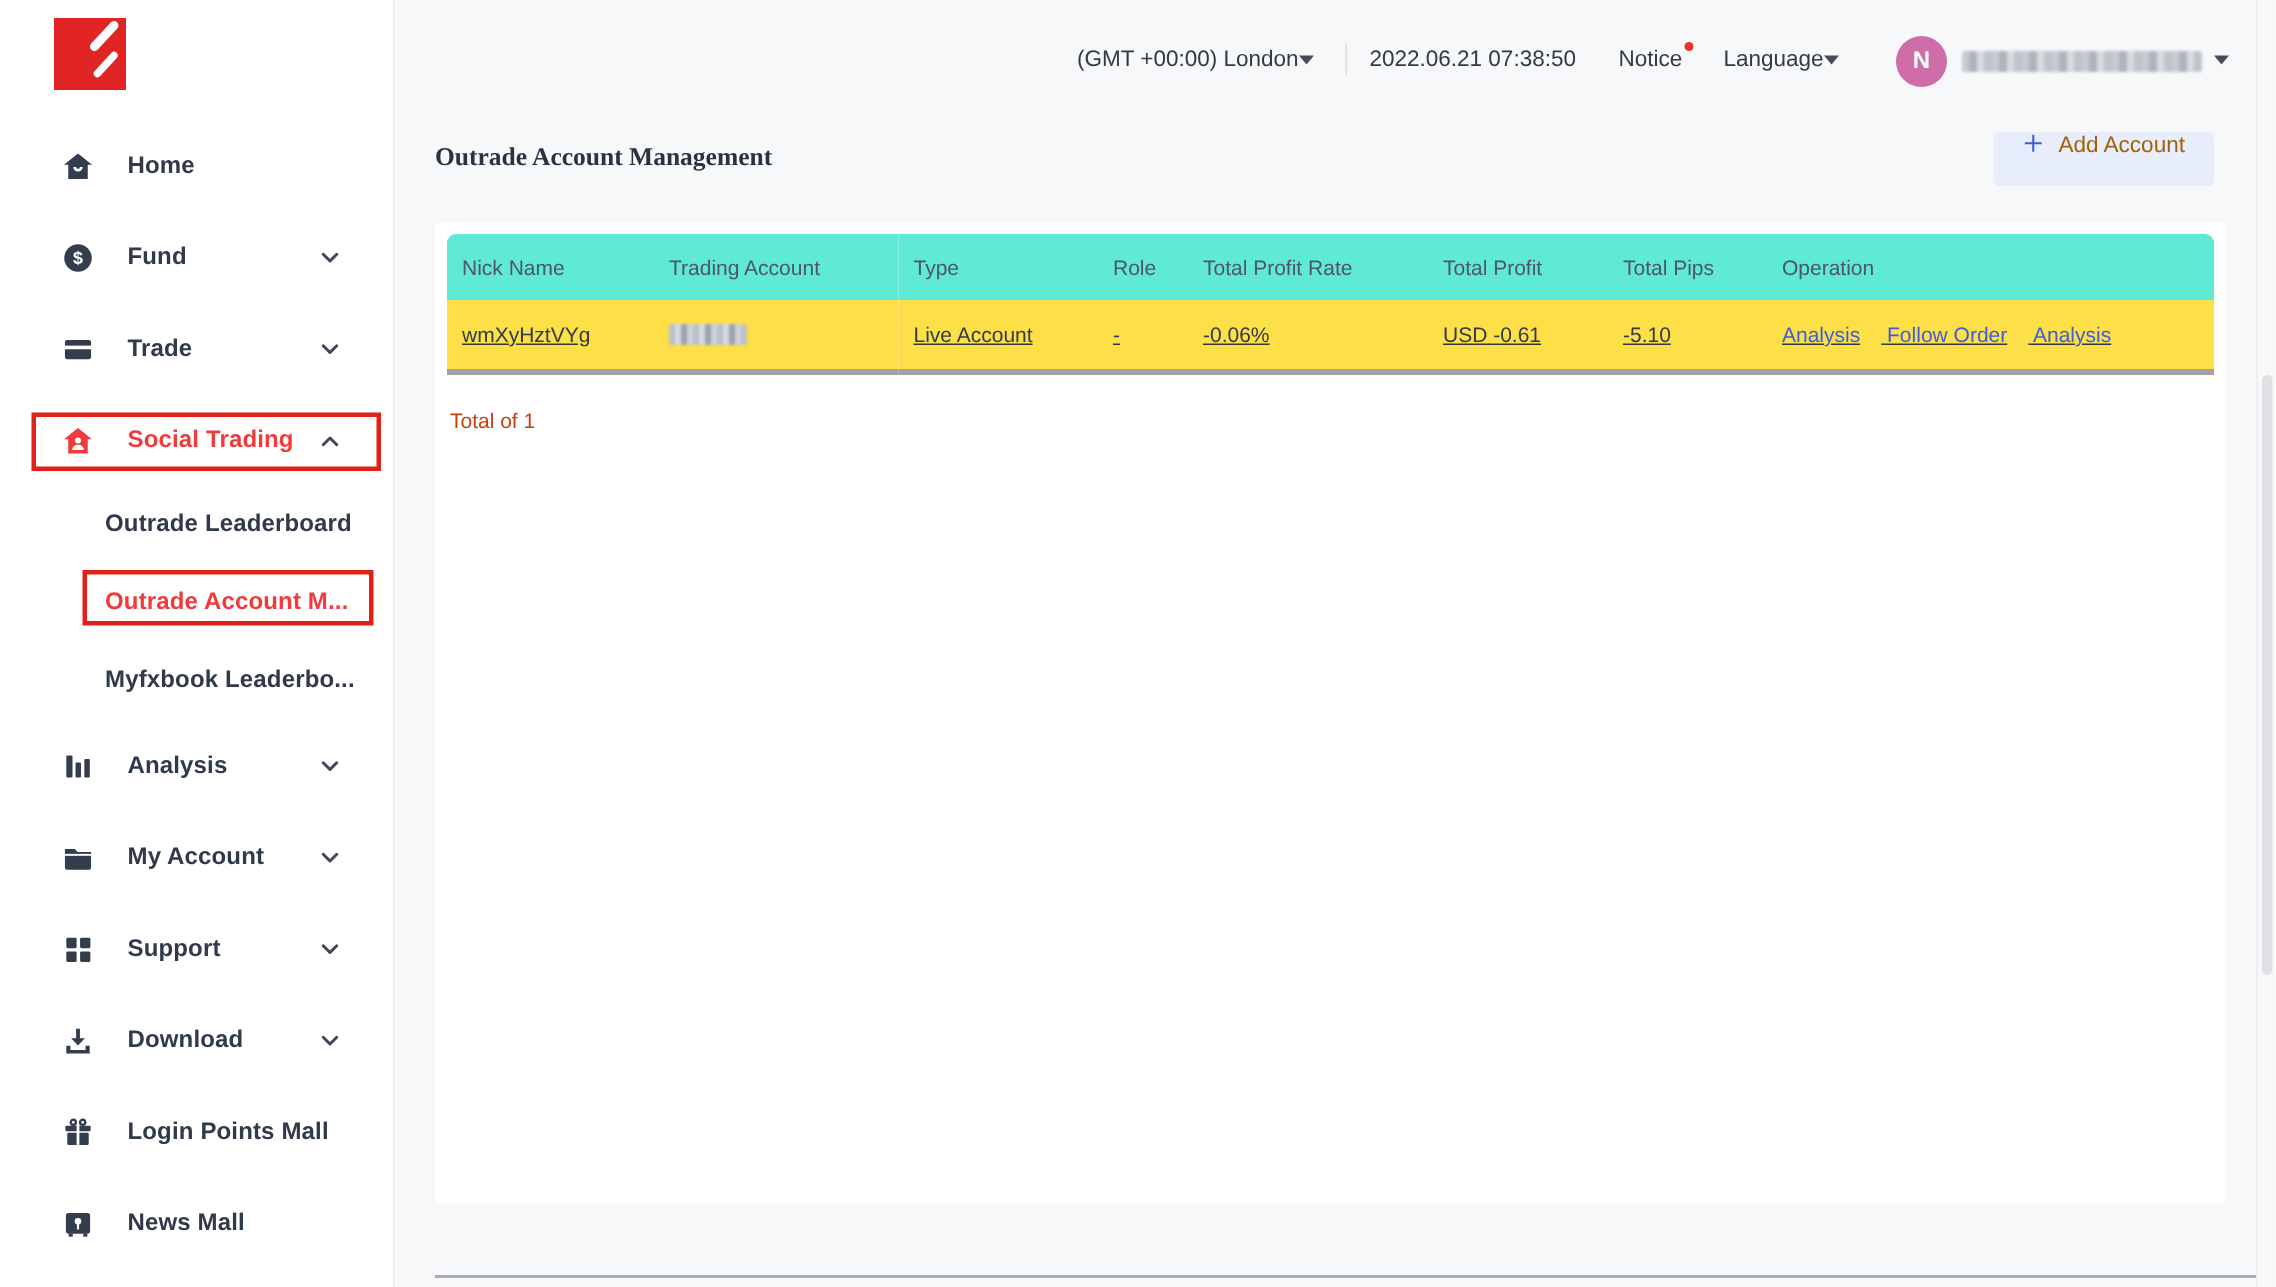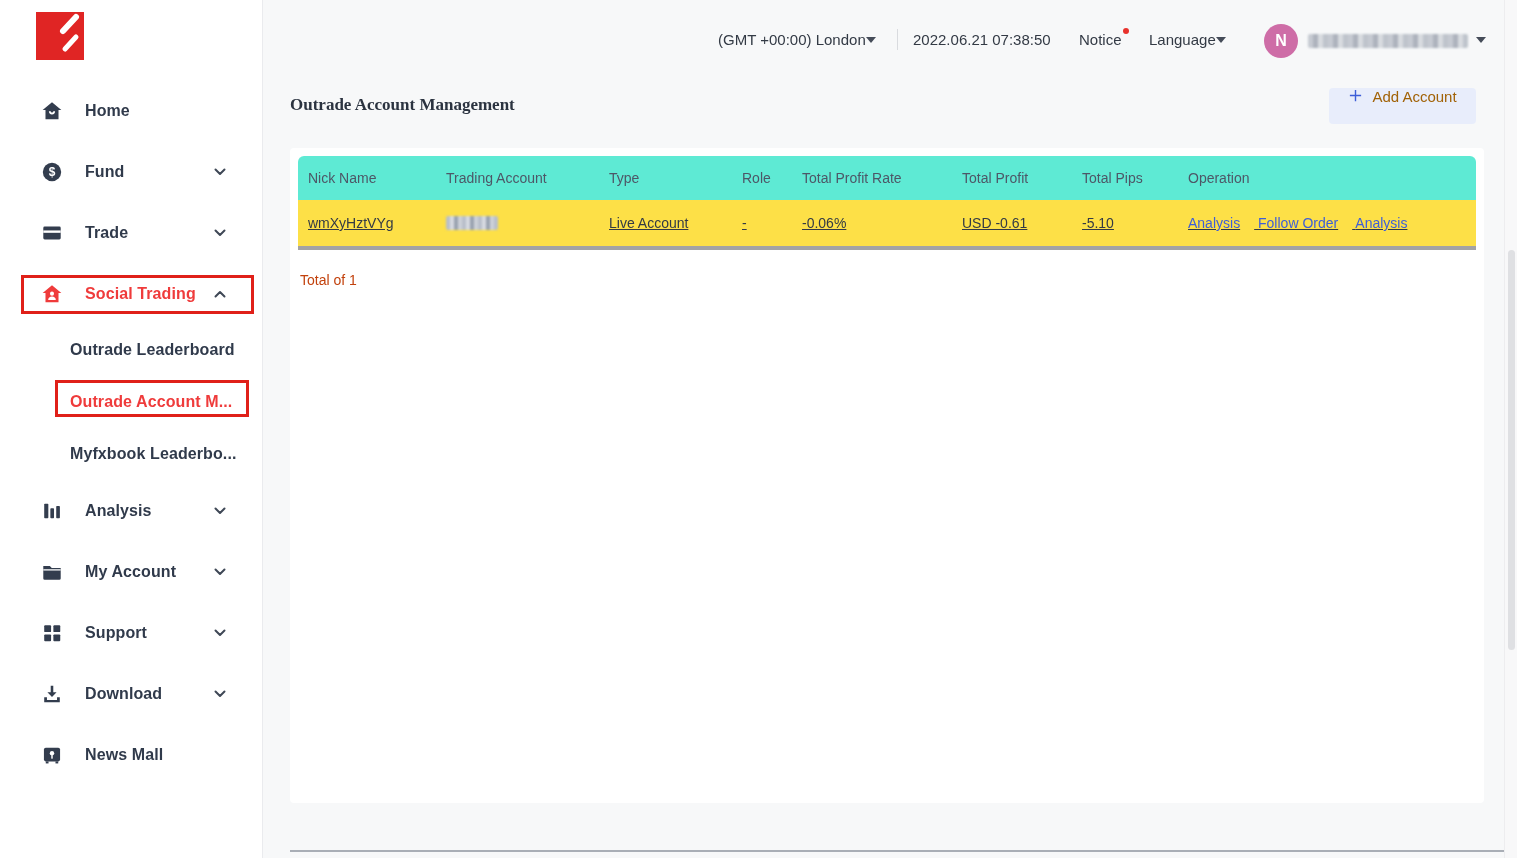--- a/index.html
+++ b/index.html
@@ -211,20 +211,32 @@
             </svg>
         </span>
         <span class="nav-label">Download</span>
         <span class="chev">
           <svg width="12" height="8" viewBox="0 0 12 8">
               <path d="M1.5 1.5 6 6l4.5-4.5" fill="none" stroke="currentColor" stroke-width="2" stroke-linecap="round" stroke-linejoin="round"></path>
             </svg>
         </span>
       </div>
 
+      <div class="nav-item">
+        <span class="nav-icon">
+          <svg width="22" height="22" viewBox="0 0 24 24" fill="currentColor">
+              <circle cx="8.6" cy="4.6" r="1.9" fill="none" stroke="currentColor" stroke-width="1.7"></circle>
+              <circle cx="15.4" cy="4.6" r="1.9" fill="none" stroke="currentColor" stroke-width="1.7"></circle>
+              <rect x="2.8" y="7" width="18.4" height="4" rx="0.8"></rect>
+              <rect x="4.2" y="12.2" width="15.6" height="8.8" rx="0.8"></rect>
+              <rect x="11" y="7" width="2" height="14" fill="#fff"></rect>
+            </svg>
+        </span>
+        <span class="nav-label">Login Points Mall</span>
+      </div>
 
       <div class="nav-item">
         <span class="nav-icon">
           <svg width="22" height="22" viewBox="0 0 24 24" fill="currentColor">
               <rect x="3.2" y="4" width="17.6" height="15" rx="2"></rect>
               <rect x="5.2" y="19" width="3" height="2.2"></rect>
               <rect x="15.8" y="19" width="3" height="2.2"></rect>
               <circle cx="12" cy="10" r="2.4" fill="#fff"></circle>
               <rect x="11.2" y="11.5" width="1.6" height="4.5" fill="#fff"></rect>
             </svg>

